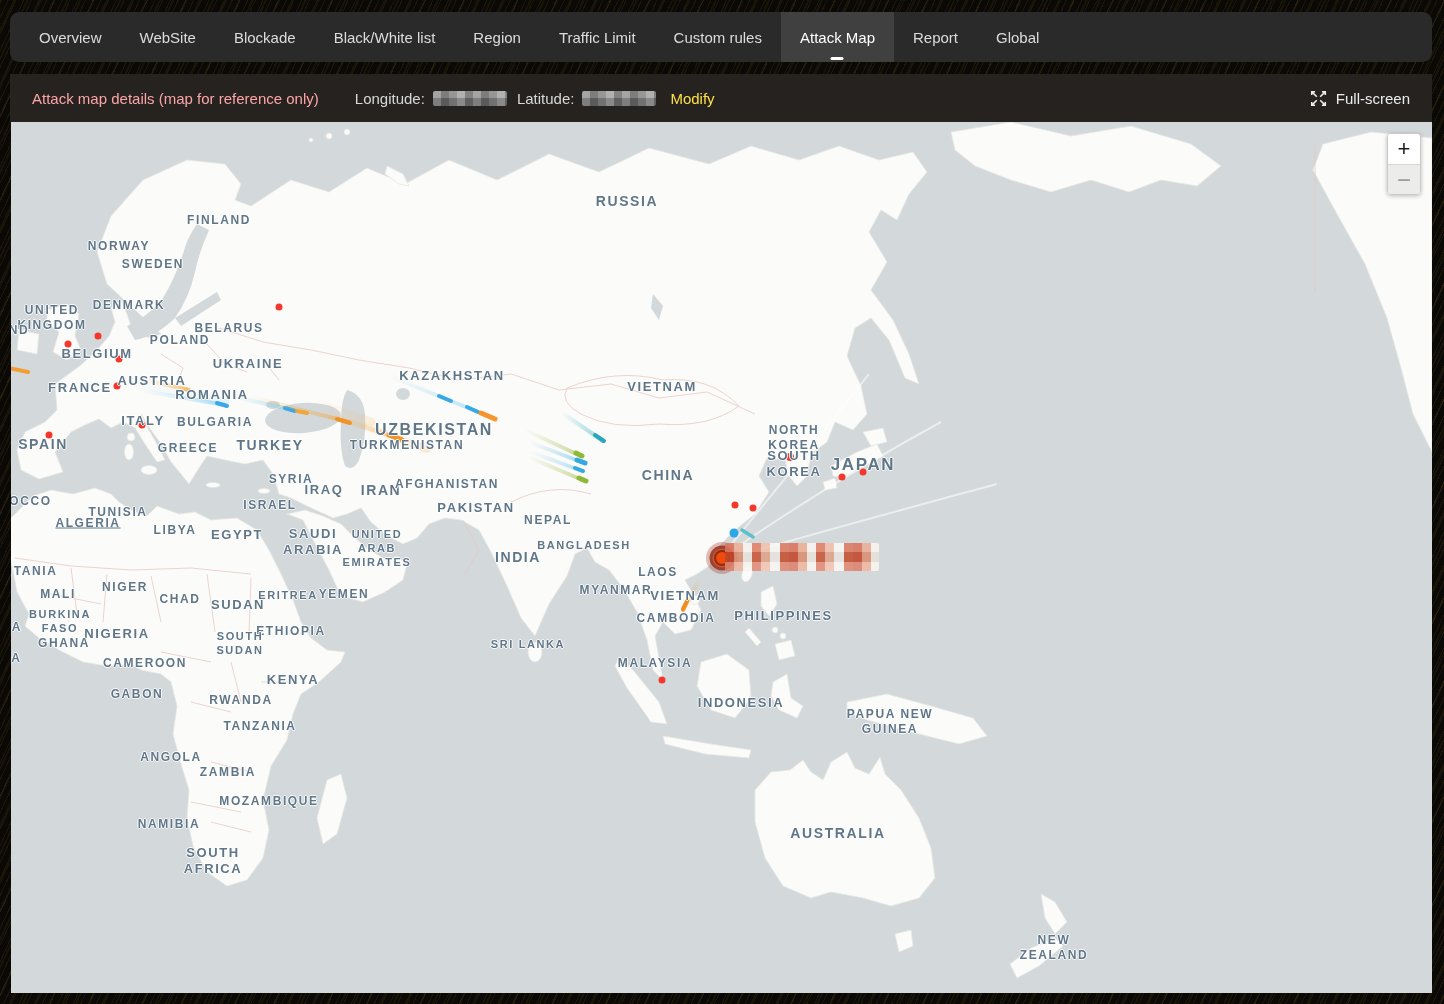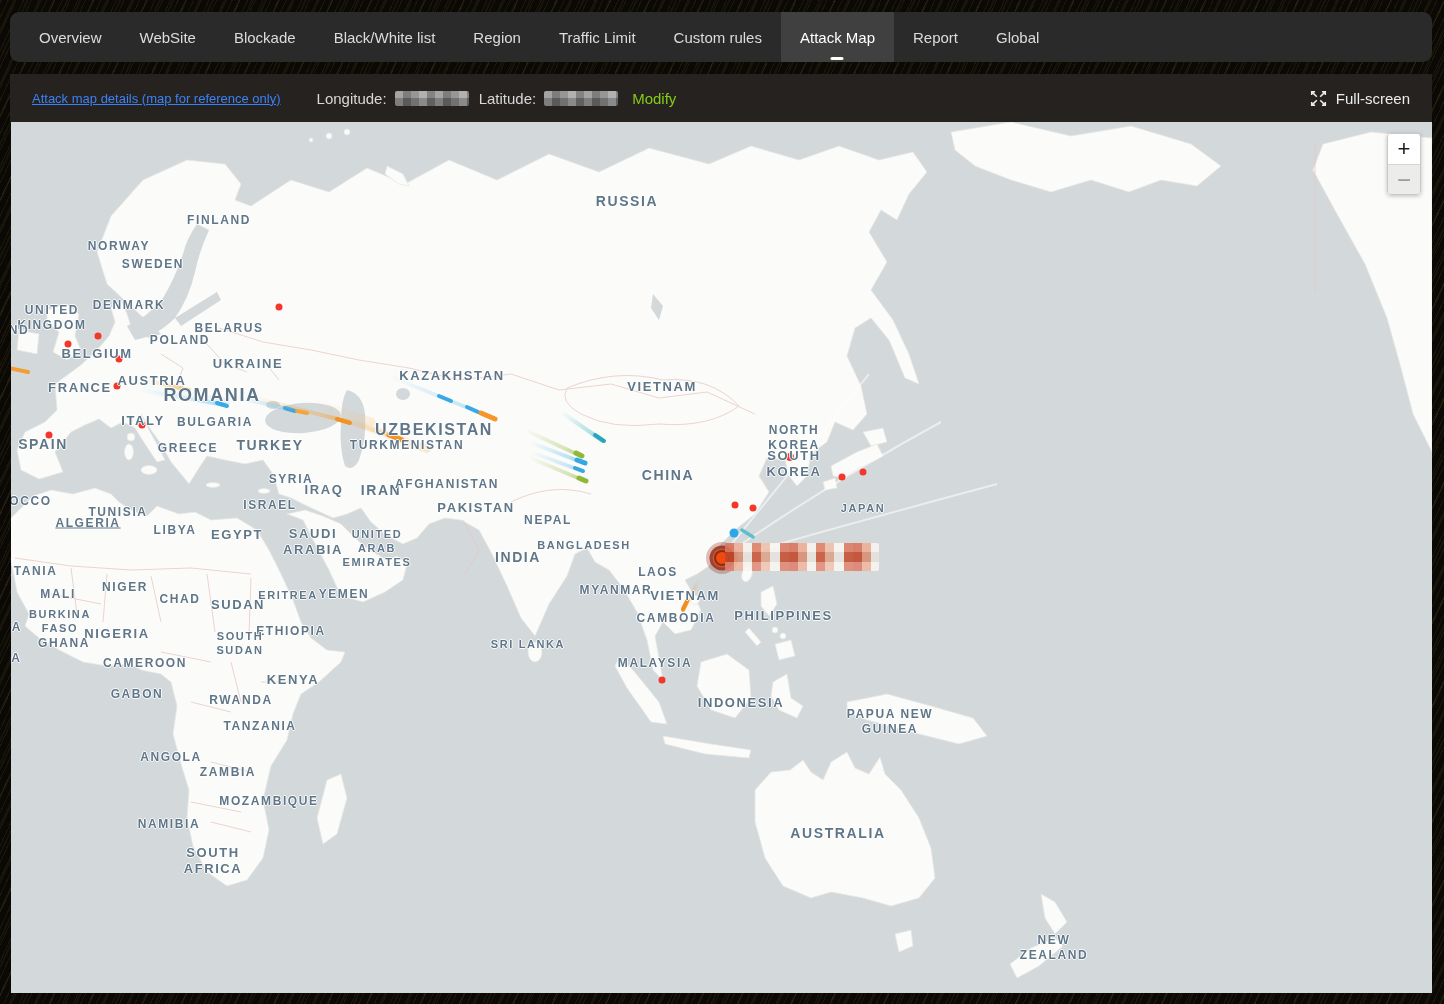--- a/index.html
+++ b/index.html
@@ -16,21 +16,21 @@
   .tab{display:flex;align-items:center;padding:0 19px;font-size:15px;color:#dcdcdc;
     position:relative;cursor:pointer;white-space:nowrap;}
   .tab.active{background:#404040;color:#ffffff;}
   .tab.active::after{content:"";position:absolute;left:50%;transform:translateX(-50%);
     bottom:2px;width:13px;height:3px;background:#fff;border-radius:2px;}
   
   .maphead{position:absolute;left:10px;top:74px;width:1422px;height:48px;background:#252220;
     display:flex;align-items:center;justify-content:space-between;box-sizing:border-box;
     padding:0 22px;}
   .mh-left{display:flex;align-items:center;}
-  .mh-title{font-size:13px;color:#3b82f6;text-decoration:underline;}
+  .mh-title{font-size:15px;color:#fca5a5;}
   .mh-label{font-size:15px;color:#d8d8d8;margin-left:36px;}
   .mh-label.lat{margin-left:10px;}
   .redact{display:inline-block;width:74px;height:15px;border-radius:2px;margin-left:8px;
     vertical-align:middle;filter:blur(0.6px);
     background-image:
       repeating-linear-gradient(0deg, rgba(0,0,0,0.18) 0 8px, rgba(255,255,255,0.10) 8px 16px),
       repeating-linear-gradient(90deg,#9a9a9a 0 8px,#6e6e6e 8px 16px,#8a8a8a 16px 24px,#a8a8a8 24px 32px,#757575 32px 40px);}
   .modify{font-size:15px;margin-left:14px;cursor:pointer;}
   .fullscreen{display:flex;align-items:center;gap:9px;color:#ececec;font-size:15px;cursor:pointer;}
   .fullscreen svg{display:block;}
@@ -73,21 +73,21 @@
       <div class="tab">Global</div>
     </div>
 
   <div class="maphead">
     <div class="mh-left">
       <span class="mh-title">Attack map details (map for reference only)</span>
       <span class="mh-label">Longitude:</span>
       <span class="redact"></span>
       <span class="mh-label lat">Latitude:</span>
       <span class="redact"></span>
-      <span class="modify" id="modify" style="color: #84cc16;">Modify</span>
+      <span class="modify" id="modify" style="color: #fde047;">Modify</span>
     </div>
     <div class="fullscreen">
       <span>
         <svg width="17" height="17" viewBox="0 0 20 20" fill="none" stroke="#ececec" stroke-width="1.8">
           <path d="M2 6 V2 H6 M2.5 2.5 L8 8"></path>
           <path d="M14 2 H18 V6 M17.5 2.5 L12 8"></path>
           <path d="M2 14 V18 H6 M2.5 17.5 L8 12"></path>
           <path d="M18 14 V18 H14 M17.5 17.5 L12 12"></path>
         </svg>
       </span>
@@ -338,40 +338,40 @@
         <span class="maplabel" style="left: 118px; top: 183px; font-size: 12px;">DENMARK</span>
         <span class="maplabel" style="left: 41px; top: 196px; font-size: 12px;">UNITED
 KINGDOM</span>
         <span class="maplabel" style="left: -14px; top: 208px; font-size: 12px;">IRELAND</span>
         <span class="maplabel" style="left: 218px; top: 206px; font-size: 12px;">BELARUS</span>
         <span class="maplabel" style="left: 169px; top: 218px; font-size: 12px;">POLAND</span>
         <span class="maplabel" style="left: 86px; top: 232px; font-size: 13px;">BELGIUM</span>
         <span class="maplabel" style="left: 237px; top: 242px; font-size: 13px;">UKRAINE</span>
         <span class="maplabel" style="left: 141px; top: 259px; font-size: 13px;">AUSTRIA</span>
         <span class="maplabel" style="left: 69px; top: 266px; font-size: 13px;">FRANCE</span>
-        <span class="maplabel" style="left: 201px; top: 273px; font-size: 18px;">ROMANIA</span>
+        <span class="maplabel" style="left: 201px; top: 273px; font-size: 13px;">ROMANIA</span>
         <span class="maplabel" style="left: 441px; top: 254px; font-size: 13px;">KAZAKHSTAN</span>
         <span class="maplabel" style="left: 651px; top: 265px; font-size: 13px;">VIETNAM</span>
         <span class="maplabel" style="left: 132px; top: 299px; font-size: 13px;">ITALY</span>
         <span class="maplabel" style="left: 204px; top: 300px; font-size: 12px;">BULGARIA</span>
         <span class="maplabel" style="left: 423px; top: 308px; font-size: 16px;">UZBEKISTAN</span>
         <span class="maplabel" style="left: 396px; top: 323px; font-size: 12px;">TURKMENISTAN</span>
         <span class="maplabel" style="left: 32px; top: 323px; font-size: 14px;">SPAIN</span>
         <span class="maplabel" style="left: 177px; top: 326px; font-size: 12px;">GREECE</span>
         <span class="maplabel" style="left: 259px; top: 324px; font-size: 14px;">TURKEY</span>
         <span class="maplabel" style="left: 280px; top: 357px; font-size: 12px;">SYRIA</span>
         <span class="maplabel" style="left: 313px; top: 368px; font-size: 13px;">IRAQ</span>
         <span class="maplabel" style="left: 370px; top: 369px; font-size: 14px;">IRAN</span>
         <span class="maplabel" style="left: 436px; top: 362px; font-size: 12px;">AFGHANISTAN</span>
         <span class="maplabel" style="left: 657px; top: 354px; font-size: 14px;">CHINA</span>
         <span class="maplabel" style="left: 783px; top: 316px; font-size: 12px;">NORTH
 KOREA</span>
         <span class="maplabel" style="left: 783px; top: 342px; font-size: 13px;">SOUTH
 KOREA</span>
-        <span class="maplabel" style="left: 852px; top: 343px; font-size: 11px; margin-top: 44px;">JAPAN</span>
+        <span class="maplabel" style="left: 852px; top: 343px; font-size: 17px;">JAPAN</span>
         <span class="maplabel" style="left: 3px; top: 379px; font-size: 12px;">MOROCCO</span>
         <span class="maplabel" style="left: 107px; top: 390px; font-size: 12px;">TUNISIA</span>
         <span class="maplabel" style="left: 259px; top: 383px; font-size: 12px;">ISRAEL</span>
         <span class="maplabel" style="left: 465px; top: 386px; font-size: 13px;">PAKISTAN</span>
         <span class="maplabel" style="left: 77px; top: 401px; font-size: 12px; text-decoration: underline;">ALGERIA</span>
         <span class="maplabel" style="left: 164px; top: 408px; font-size: 12px;">LIBYA</span>
         <span class="maplabel" style="left: 226px; top: 413px; font-size: 13px;">EGYPT</span>
         <span class="maplabel" style="left: 302px; top: 420px; font-size: 13px;">SAUDI
 ARABIA</span>
         <span class="maplabel" style="left: 366px; top: 427px; font-size: 11px;">UNITED

